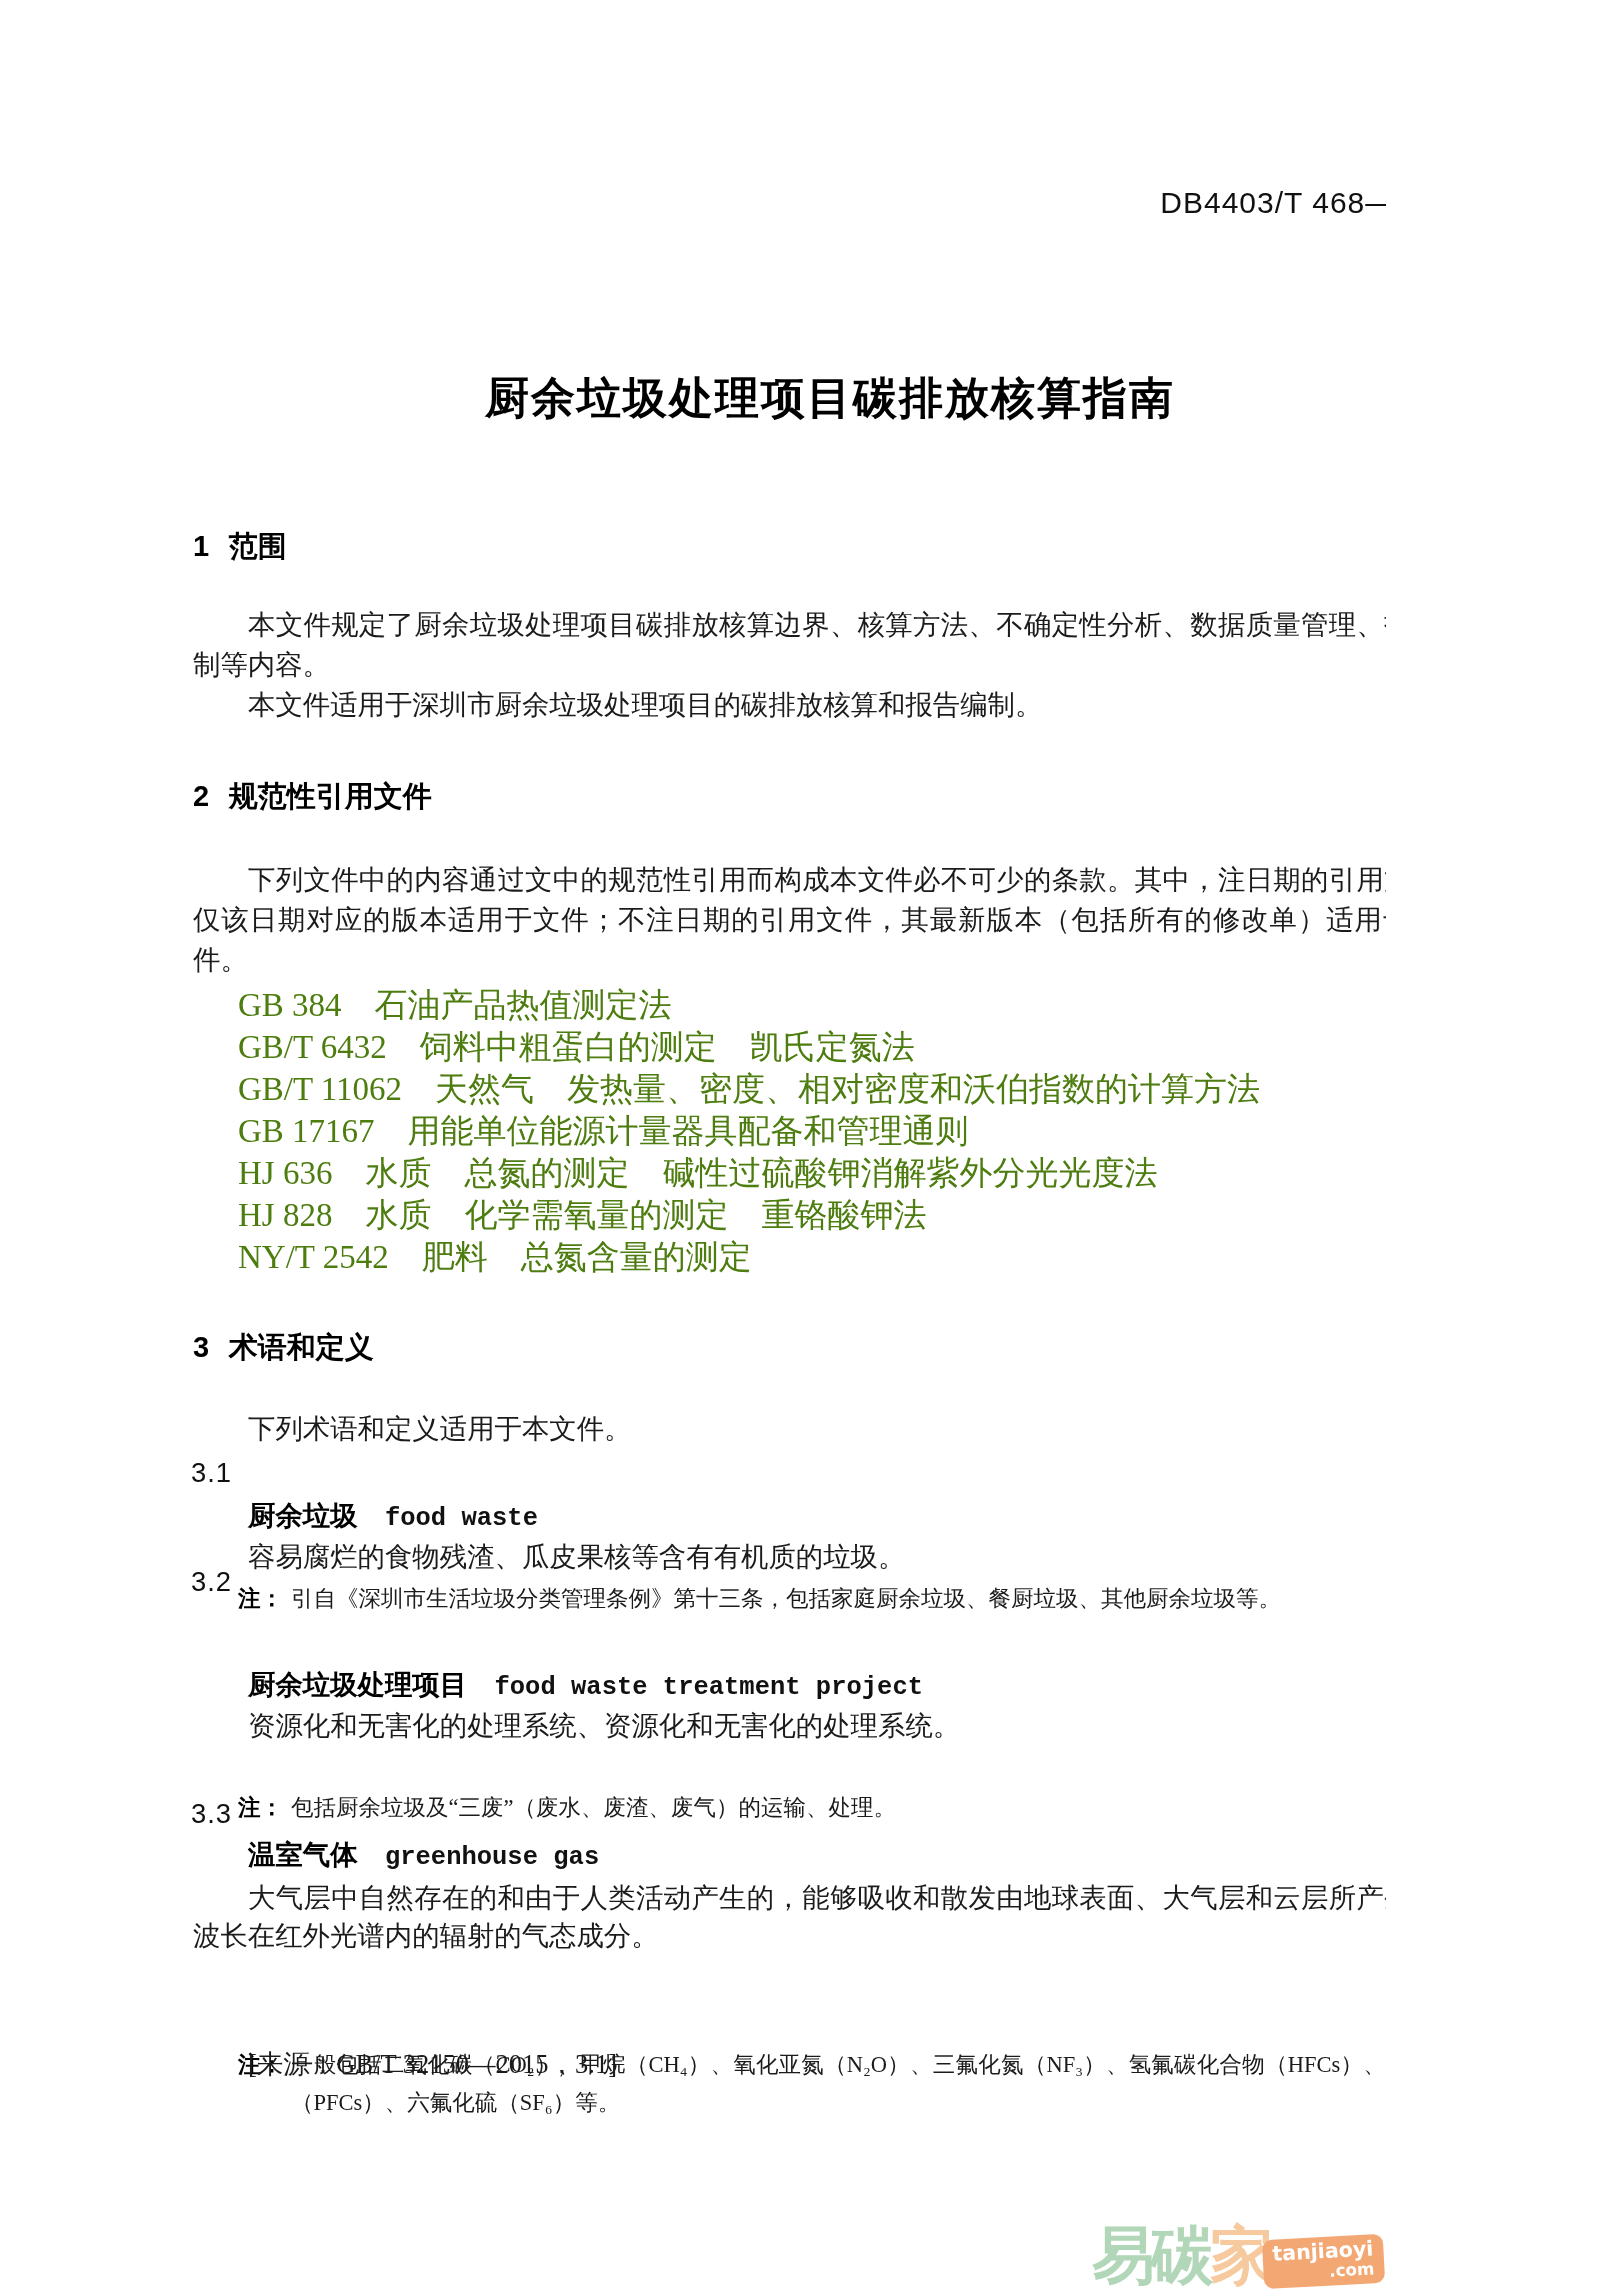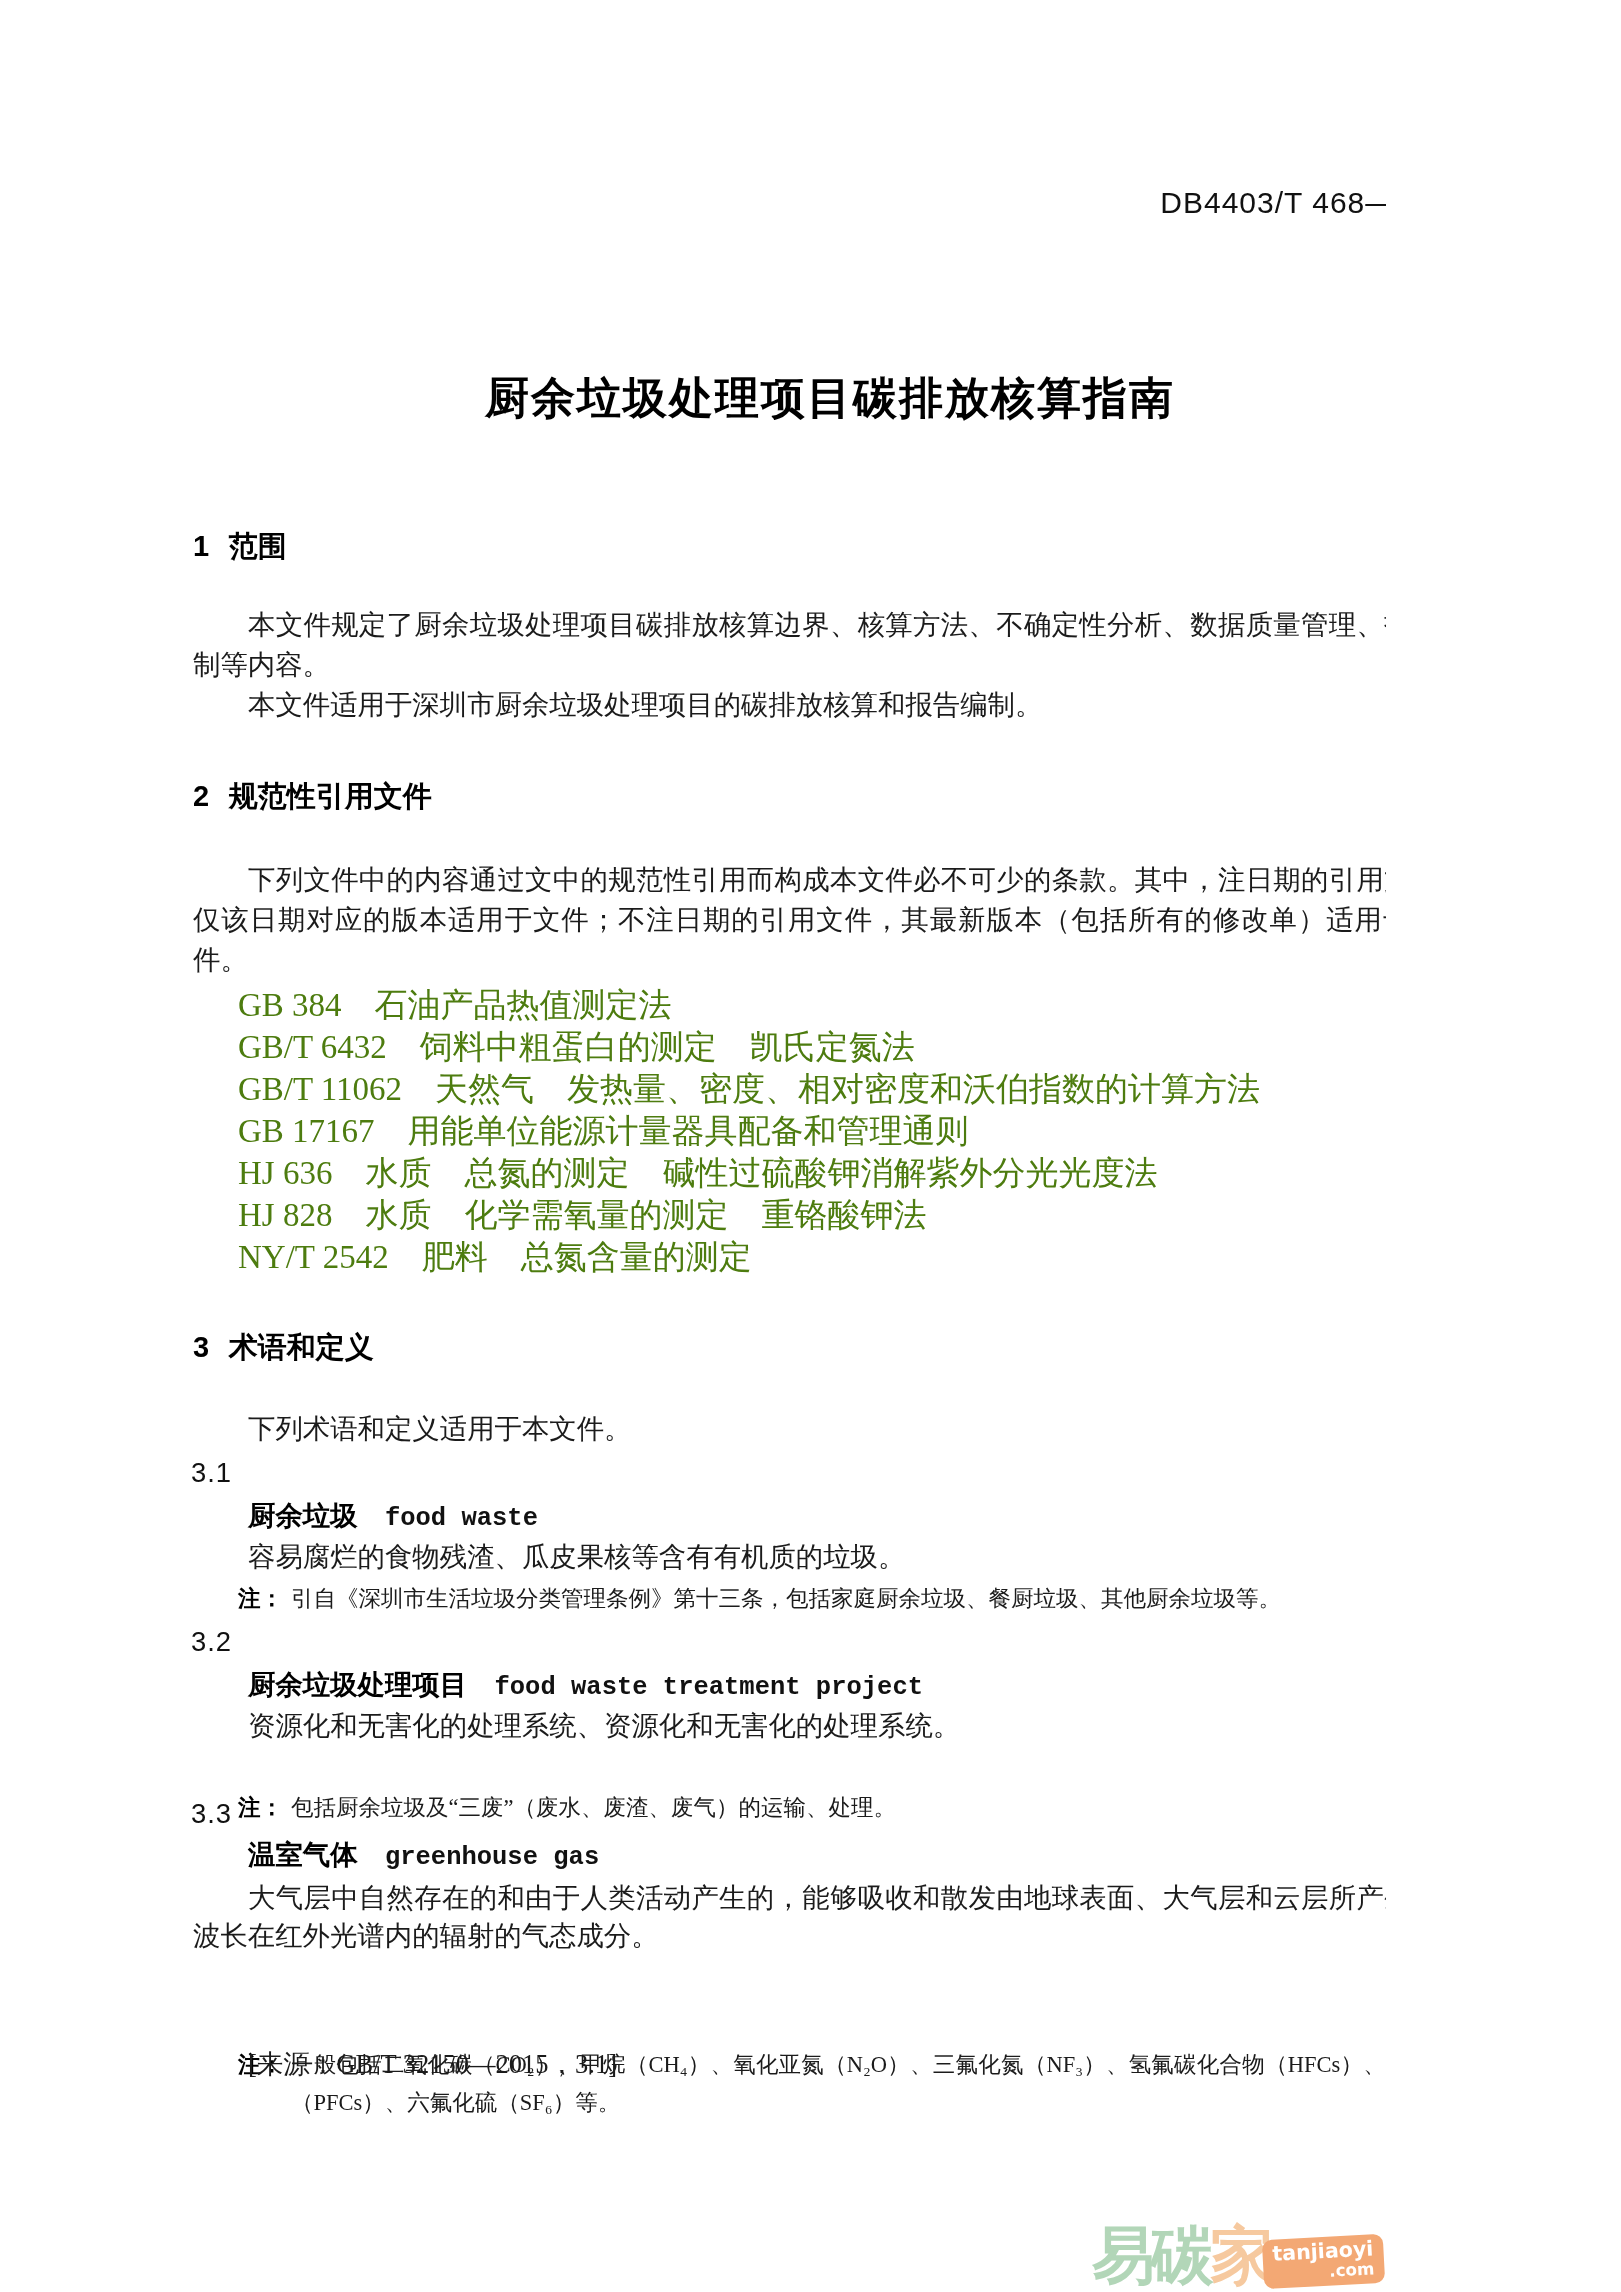--- a/index.html
+++ b/index.html
@@ -100,21 +100,21 @@
 
   <div class="abs term-id sans" style="left:191px; top:1457px;">3.1</div>
   <div class="abs term-line" style="left:248px; top:1498px;">
     <span class="term-zh sans">厨余垃圾</span><span class="term-en mono">food waste</span>
   </div>
   <div class="abs body-par serif one-line" style="top:1537px;">容易腐烂的食物残渣、瓜皮果核等含有有机质的垃圾。</div>
   <div class="abs note serif" style="left:238px; top:1580px; width:1235px;">
     <span class="note-label sans">注：</span><span>引自《深圳市生活垃圾分类管理条例》第十三条，包括家庭厨余垃圾、餐厨垃圾、其他厨余垃圾等。</span>
   </div>
 
-  <div class="abs term-id sans" style="left:191px; top:1626px;">3.2</div>
+  <div class="abs term-id sans" style="left:191px; top:1566px;">3.2</div>
   <div class="abs term-line" style="left:248px; top:1667px;">
     <span class="term-zh sans">厨余垃圾处理项目</span><span class="term-en mono">food waste treatment project</span>
   </div>
   <div class="abs body-par serif one-line" style="top:1706px;">资源化和无害化的处理系统、资源化和无害化的处理系统。</div>
   <div class="abs note serif" style="left:238px; top:1751px; width:1235px;">
     <span class="note-label sans">注：</span><span>包括厨余垃圾及“三废”（废水、废渣、废气）的运输、处理。</span>
   </div>
 
   <div class="abs term-id sans" style="left:191px; top:1798px;">3.3</div>
   <div class="abs term-line" style="left:248px; top:1837px;">

